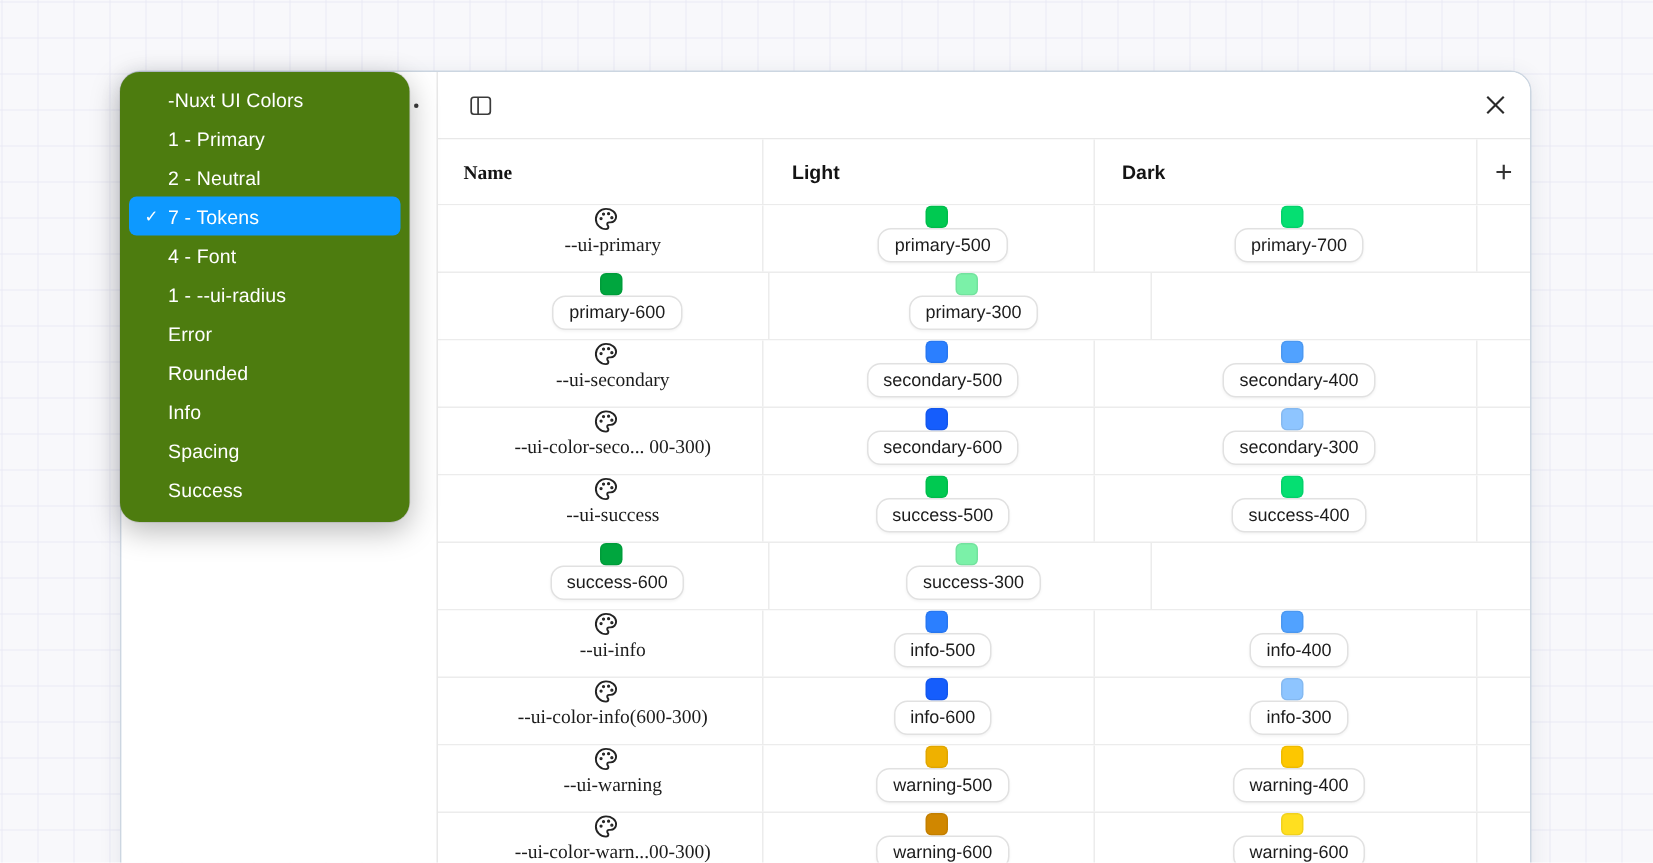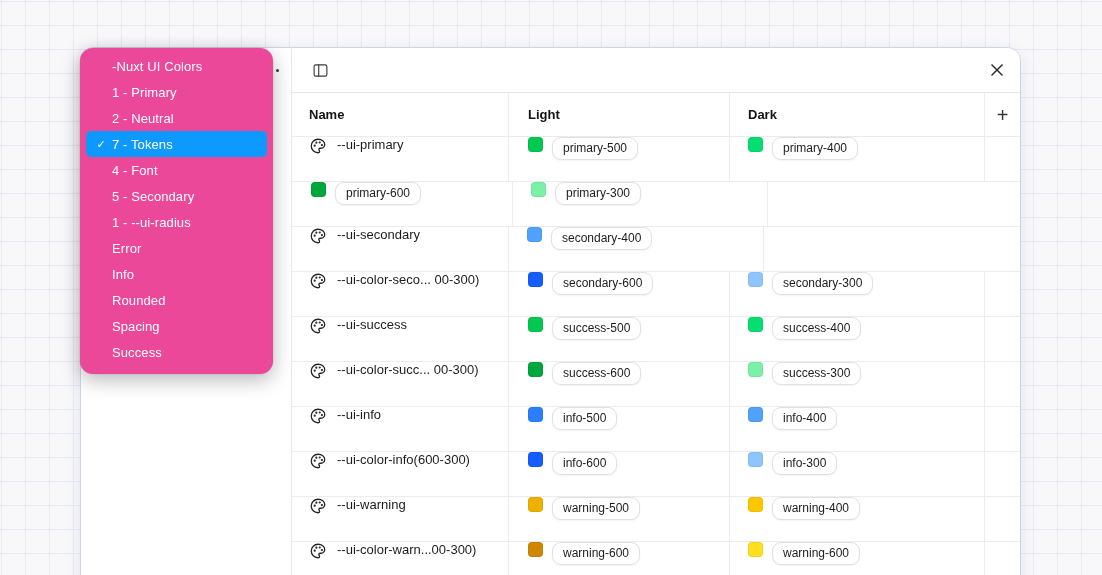--- a/index.html
+++ b/index.html
@@ -40,47 +40,47 @@
   .thead, .row { display:flex; }
   .thead {
     position:absolute; left:211px; right:0; top:45px; height:44px;
     border-bottom:1px solid #ebebeb; background:#fff;
   }
   .tbody { position:absolute; left:211px; right:0; top:89px; bottom:0; background:#fff; }
   .th {
     font-size:13px; font-weight:bold; color:#141414;
     display:flex; align-items:center; border-right:1px solid #ececec;
   }
-  .col-name  { width:217px; padding-left:17px; }
+  .col-name  { width:217px; padding-left:17px;font-family:Liberation Serif, serif; }
   .col-light { width:221px; padding-left:19px; }
   .col-dark  { width:255px; padding-left:18px; }
   .col-plus  { flex:1; padding-left:0; justify-content:center; border-right:none !important; }
   .add-btn {
     background:none; border:none; font-size:20px; font-weight:300; color:#333;
     cursor:pointer; line-height:1; padding:0 6px;
   }
 
   .row { height:45px; border-bottom:1px solid #ececec; background:#fff; }
-  .cell { display:flex; align-items:flex-start; border-right:1px solid #ececec; overflow:hidden; }
+  .cell { display:flex; align-items:center; border-right:1px solid #ececec; overflow:hidden;flex-direction:column; }
   .palette { display:flex; margin-right:10px; color:#232323; flex:0 0 auto; }
   .var-name { font-size:13px; color:#1c1c1c; white-space:nowrap; }
   .swatch {
     width:15px; height:15px; border-radius:4px; margin-right:9px; flex:0 0 auto;
     box-shadow:inset 0 0 0 1px rgba(0,0,0,.06);
   }
   .pill {
     font-size:12px; color:#1c1c1c; background:#fff;
     border:1px solid #e1e1e1; border-radius:9px; padding:3px 10px 4px;
     box-shadow:0 1px 2px rgba(0,0,0,.05); white-space:nowrap; cursor:default;
   }
 
   
   .menu {
     position:absolute; left:80px; top:48px; width:193px;
-    background:#ec4899; border-radius:13px; padding:5px 0 9px;
+    background:#4d7c0f; border-radius:13px; padding:5px 0 9px;
     box-shadow:0 6px 20px rgba(0,0,0,.28), 0 0 0 0.5px rgba(0,0,0,.1);
     z-index:10;
   }
   .menu-item {
     height:26px; margin:0 6px; padding:0 8px 0 4px; border-radius:5px;
     display:flex; align-items:center; cursor:pointer;
   }
   .menu-item.selected { background:#0d99ff; }
   .check {
     width:22px; flex:0 0 auto; color:#fff; font-size:11px; text-align:center;
@@ -142,21 +142,21 @@
         </svg>
       </span>
       <span class="var-name">--ui-primary</span>
     </div>
     <div class="cell col-light">
       <span class="swatch" style="background-color: rgb(0, 201, 81);"></span>
       <span class="pill">primary-500</span>
     </div>
     <div class="cell col-dark">
       <span class="swatch" style="background-color: rgb(5, 223, 114);"></span>
-      <span class="pill">primary-400</span>
+      <span class="pill">primary-700</span>
     </div>
     <div class="cell col-plus"></div>
   </div>
       <div class="row">
     <div class="cell col-light">
       <span class="swatch" style="background-color: rgb(0, 166, 62);"></span>
       <span class="pill">primary-600</span>
     </div>
     <div class="cell col-dark">
       <span class="swatch" style="background-color: rgb(123, 241, 168);"></span>
@@ -170,20 +170,24 @@
         <svg width="18" height="18" viewBox="0 0 24 24" fill="none" stroke="currentColor" stroke-width="1.7" stroke-linecap="round" stroke-linejoin="round">
           <path d="M12 3a9 9 0 1 0 0 18c1.3 0 2.1-.8 2.1-1.8 0-.5-.2-.9-.5-1.3-.3-.4-.5-.8-.5-1.3 0-.9.7-1.6 1.6-1.6H16a5 5 0 0 0 5-5c0-3.9-4-7-9-7z"></path>
           <circle cx="7.6" cy="11.6" r="0.6" fill="currentColor"></circle>
           <circle cx="9.8" cy="7.6" r="0.6" fill="currentColor"></circle>
           <circle cx="14.3" cy="7.3" r="0.6" fill="currentColor"></circle>
           <circle cx="17.2" cy="10.8" r="0.6" fill="currentColor"></circle>
         </svg>
       </span>
       <span class="var-name">--ui-secondary</span>
     </div>
+    <div class="cell col-light">
+      <span class="swatch" style="background-color: rgb(43, 127, 255);"></span>
+      <span class="pill">secondary-500</span>
+    </div>
     <div class="cell col-dark">
       <span class="swatch" style="background-color: rgb(81, 162, 255);"></span>
       <span class="pill">secondary-400</span>
     </div>
     <div class="cell col-plus"></div>
   </div>
       <div class="row">
     <div class="cell col-name">
       <span class="palette">
         <svg width="18" height="18" viewBox="0 0 24 24" fill="none" stroke="currentColor" stroke-width="1.7" stroke-linecap="round" stroke-linejoin="round">
@@ -223,32 +227,20 @@
       <span class="swatch" style="background-color: rgb(0, 201, 81);"></span>
       <span class="pill">success-500</span>
     </div>
     <div class="cell col-dark">
       <span class="swatch" style="background-color: rgb(5, 223, 114);"></span>
       <span class="pill">success-400</span>
     </div>
     <div class="cell col-plus"></div>
   </div>
       <div class="row">
-    <div class="cell col-name">
-      <span class="palette">
-        <svg width="18" height="18" viewBox="0 0 24 24" fill="none" stroke="currentColor" stroke-width="1.7" stroke-linecap="round" stroke-linejoin="round">
-          <path d="M12 3a9 9 0 1 0 0 18c1.3 0 2.1-.8 2.1-1.8 0-.5-.2-.9-.5-1.3-.3-.4-.5-.8-.5-1.3 0-.9.7-1.6 1.6-1.6H16a5 5 0 0 0 5-5c0-3.9-4-7-9-7z"></path>
-          <circle cx="7.6" cy="11.6" r="0.6" fill="currentColor"></circle>
-          <circle cx="9.8" cy="7.6" r="0.6" fill="currentColor"></circle>
-          <circle cx="14.3" cy="7.3" r="0.6" fill="currentColor"></circle>
-          <circle cx="17.2" cy="10.8" r="0.6" fill="currentColor"></circle>
-        </svg>
-      </span>
-      <span class="var-name">--ui-color-succ... 00-300)</span>
-    </div>
     <div class="cell col-light">
       <span class="swatch" style="background-color: rgb(0, 166, 62);"></span>
       <span class="pill">success-600</span>
     </div>
     <div class="cell col-dark">
       <span class="swatch" style="background-color: rgb(123, 241, 168);"></span>
       <span class="pill">success-300</span>
     </div>
     <div class="cell col-plus"></div>
   </div>
@@ -365,39 +357,35 @@
     <div class="menu-item selected">
     <span class="check">✓</span>
     <span class="mi-label">7 - Tokens</span>
   </div>
     <div class="menu-item">
     <span class="check">✓</span>
     <span class="mi-label">4 - Font</span>
   </div>
     <div class="menu-item">
     <span class="check">✓</span>
-    <span class="mi-label">5 - Secondary</span>
-  </div>
-    <div class="menu-item">
-    <span class="check">✓</span>
     <span class="mi-label">1 - --ui-radius</span>
   </div>
     <div class="menu-item">
     <span class="check">✓</span>
     <span class="mi-label">Error</span>
   </div>
     <div class="menu-item">
     <span class="check">✓</span>
+    <span class="mi-label">Rounded</span>
+  </div>
+    <div class="menu-item">
+    <span class="check">✓</span>
     <span class="mi-label">Info</span>
   </div>
     <div class="menu-item">
     <span class="check">✓</span>
-    <span class="mi-label">Rounded</span>
-  </div>
-    <div class="menu-item">
-    <span class="check">✓</span>
     <span class="mi-label">Spacing</span>
   </div>
     <div class="menu-item">
     <span class="check">✓</span>
     <span class="mi-label">Success</span>
   </div>
   </div>
 
 </body></html>

